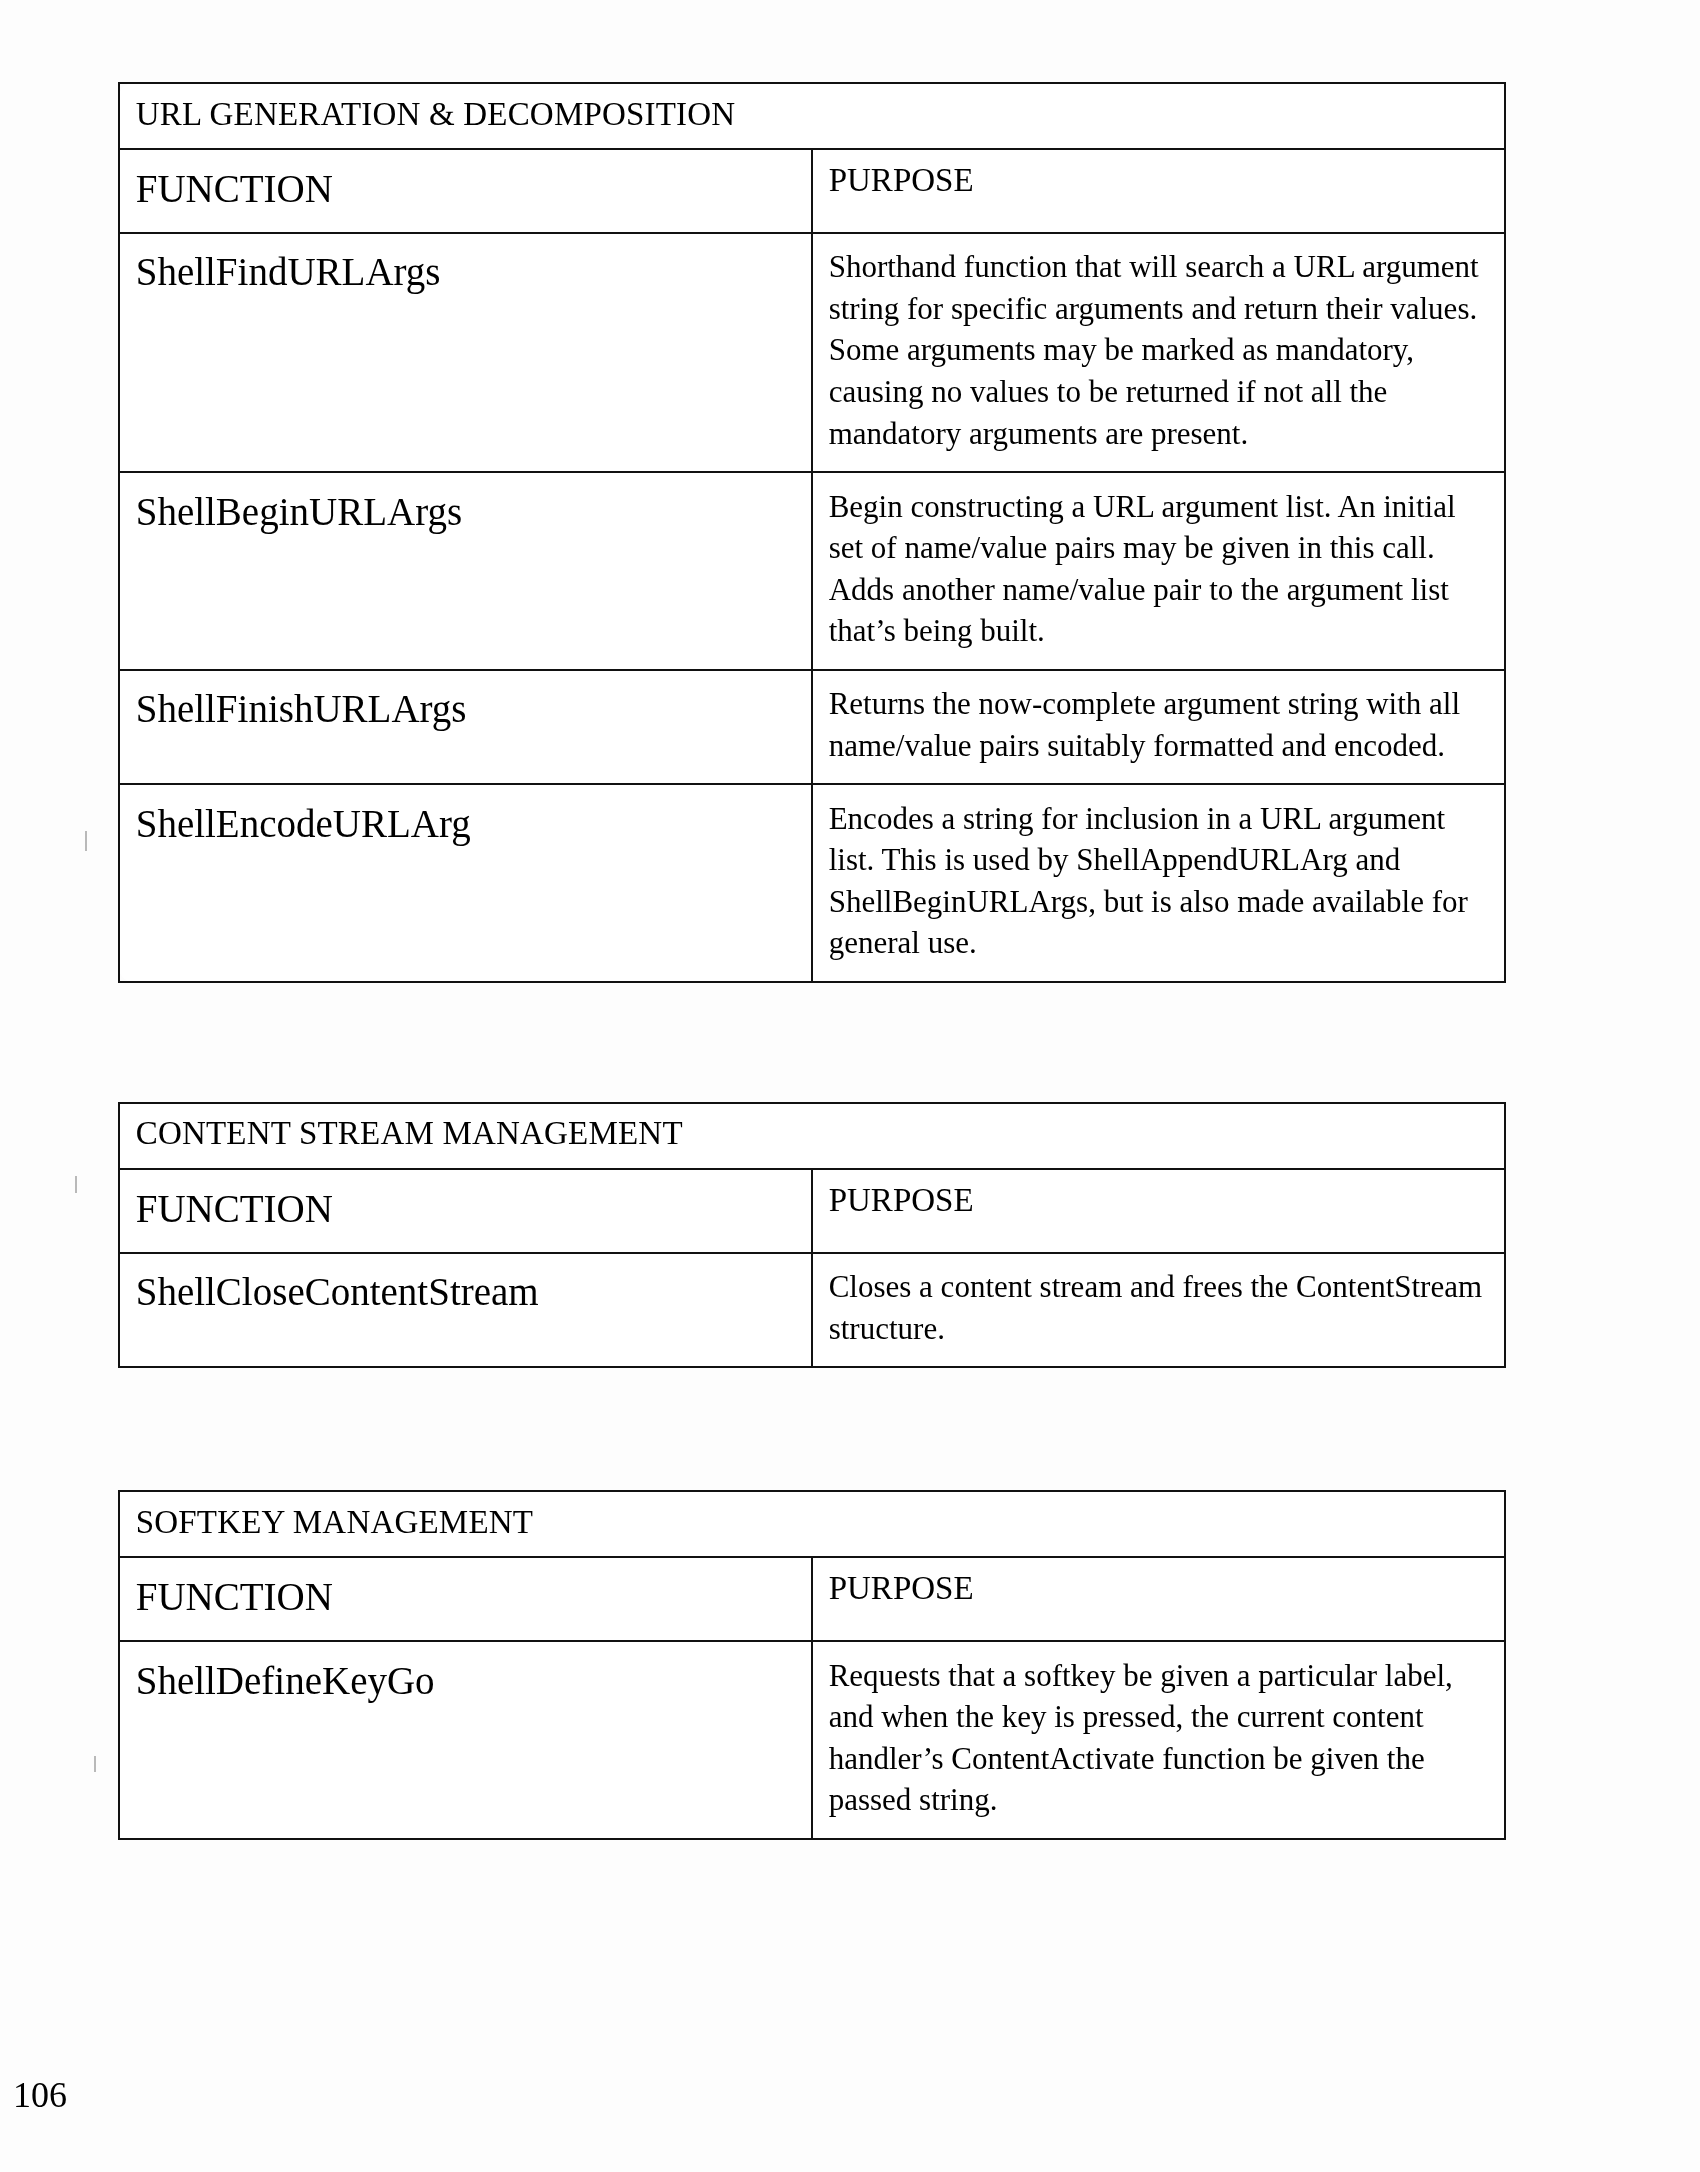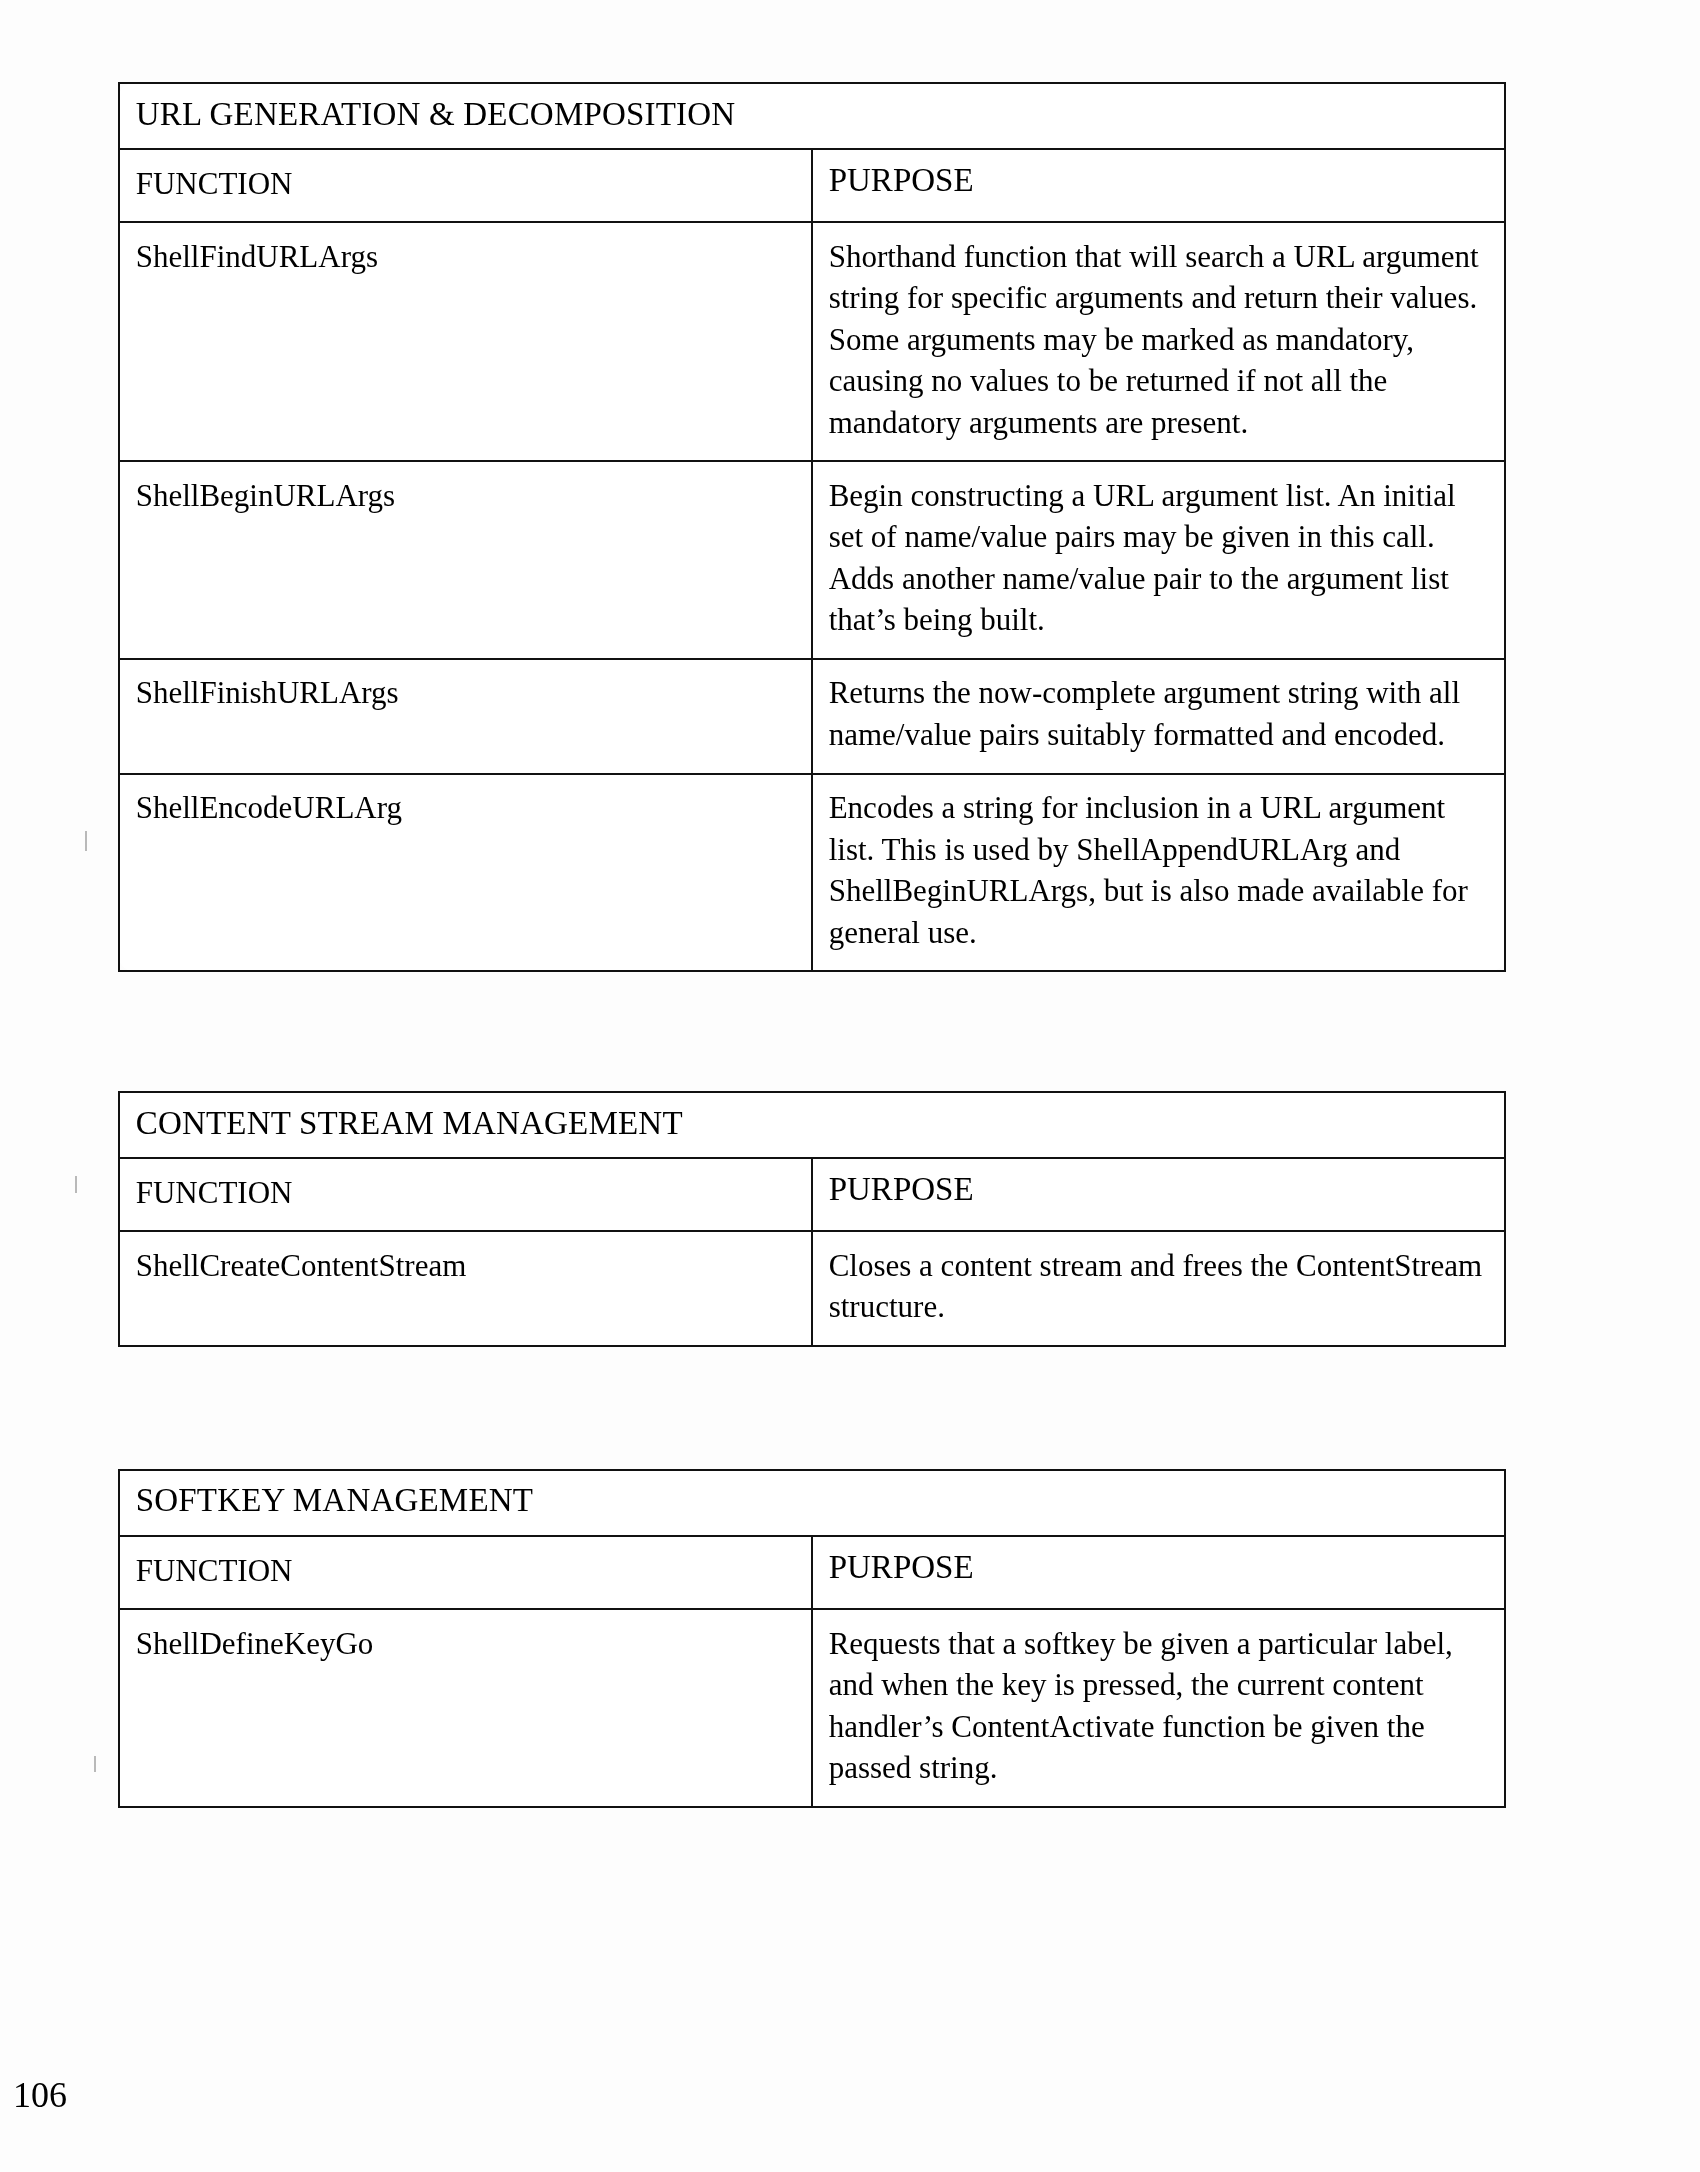--- a/index.html
+++ b/index.html
@@ -64,21 +64,21 @@
 
   .col-head {
     font-weight: bold;
     font-size: 33px;
     padding-top: 14px;
     padding-bottom: 12.5px;
     line-height: 1.05;
   }
 
   .fn-cell {
-    font-size: 31px;
+    font-size: 39px;
     line-height: 1.34;
     width: 482px;
     white-space: nowrap;
   }
 
   .purpose-cell {
     font-size: 31px;
     line-height: 1.34;
   }
 
@@ -145,21 +145,21 @@
       <table class="spec-table" id="table-content-stream">
         <tbody>
           <tr>
             <td class="section-title-cell" colspan="2">CONTENT STREAM MANAGEMENT</td>
           </tr>
           <tr>
             <td class="col-head fn-cell">FUNCTION</td>
             <td class="col-head">PURPOSE</td>
           </tr>
           <tr>
-            <td class="fn-cell">ShellCreateContentStream</td>
+            <td class="fn-cell">ShellCloseContentStream</td>
             <td class="purpose-cell">Closes a content stream and frees the ContentStream structure.</td>
           </tr>
         </tbody>
       </table>
     </div>
 
     <div class="gap-2"></div>
 
     <div class="table-block">
       <table class="spec-table" id="table-softkey">

